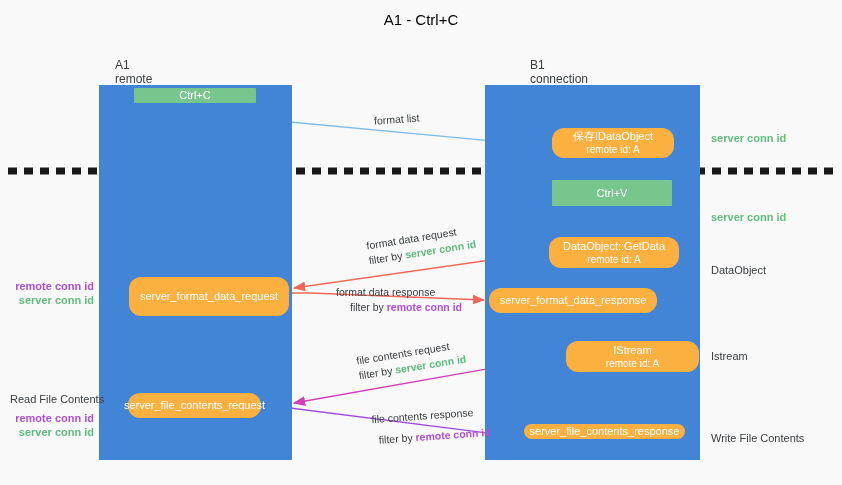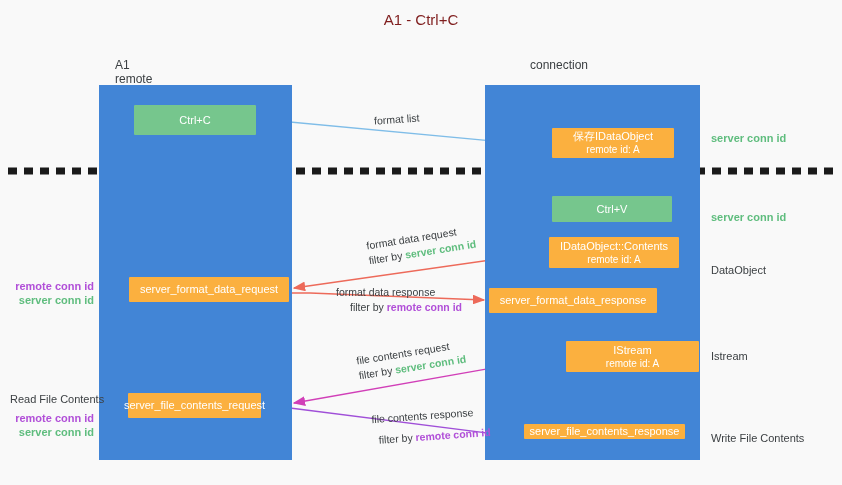--- a/index.html
+++ b/index.html
@@ -21,21 +21,21 @@
     height: 485px;
   }
   .abs { position: absolute; }
 
   
   .title {
     left: 0; top: 10px;
     width: 842px;
     text-align: center;
     font-size: 15px;
-    color: #7f1d1d;
+    color: #000000;
     line-height: 19px;
   }
 
   
   .col-head {
     font-size: 12px;
     color: #3c4043;
     line-height: 14px;
     width: 160px;
   }
@@ -58,29 +58,29 @@
     font-size: 11px;
     line-height: 13px;
     text-align: center;
     display: flex;
     flex-direction: column;
     align-items: center;
     justify-content: center;
     border-radius: 1px;
   }
   .node.green { background: #76c68d; }
-  .node.orange { background: #fbb03f; }
+  .node.orange { background: #fbb03f; border-radius: 12px; }
   .node .l2 { font-size: 10px; }
 
-  #node-ctrlc       { left: 134px; top: 105px; width: 122px; height: 30px; }
+  #node-ctrlc       { left: 134px; top: 88px; width: 122px; height: 15px; }
   #node-idataobject { left: 552px; top: 128px; width: 122px; height: 30px; }
-  #node-ctrlv       { left: 552px; top: 180px; width: 120px; height: 26px; margin-top: 16px; }
+  #node-ctrlv       { left: 552px; top: 180px; width: 120px; height: 26px; }
   #node-getdata     { left: 549px; top: 237px; width: 130px; height: 31px; }
   #node-istream     { left: 566px; top: 341px; width: 133px; height: 31px; }
-  #node-sfdreq      { left: 129px; top: 277px; width: 160px; height: 25px; }
+  #node-sfdreq      { left: 129px; top: 277px; width: 160px; height: 39px; }
   #node-sfdres      { left: 489px; top: 288px; width: 168px; height: 25px; }
   #node-sfcreq      { left: 128px; top: 393px; width: 133px; height: 25px; }
   #node-sfcres      { left: 524px; top: 424px; width: 161px; height: 15px; }
 
   
   .side-label {
     font-size: 11px;
     color: #3c4043;
     line-height: 14px;
   }
@@ -153,38 +153,39 @@
 </div>
 
 <div class="abs lane" id="lane-a1"></div>
 <div class="abs lane" id="lane-b1"></div>
 
 <div class="abs col-head" id="head-a1">
   <div>A1</div>
   <div>remote</div>
 </div>
 <div class="abs col-head" id="head-b1">
+  <div>B1</div>
   <div>connection</div>
 </div>
 
 <div class="abs node green" id="node-ctrlc">
   <div>Ctrl+C</div>
 </div>
 
 <div class="abs node orange" id="node-idataobject">
   <div>保存IDataObject</div>
   <div class="l2">remote id: A</div>
 </div>
 
 <div class="abs node green" id="node-ctrlv">
   <div>Ctrl+V</div>
 </div>
 
 <div class="abs node orange" id="node-getdata">
-  <div>IDataObject::Contents</div>
+  <div>DataObject::GetData</div>
   <div class="l2">remote id: A</div>
 </div>
 
 <div class="abs node orange" id="node-istream">
   <div>IStream</div>
   <div class="l2">remote id: A</div>
 </div>
 
 <div class="abs node orange" id="node-sfdreq">
   <div>server_format_data_request</div>

